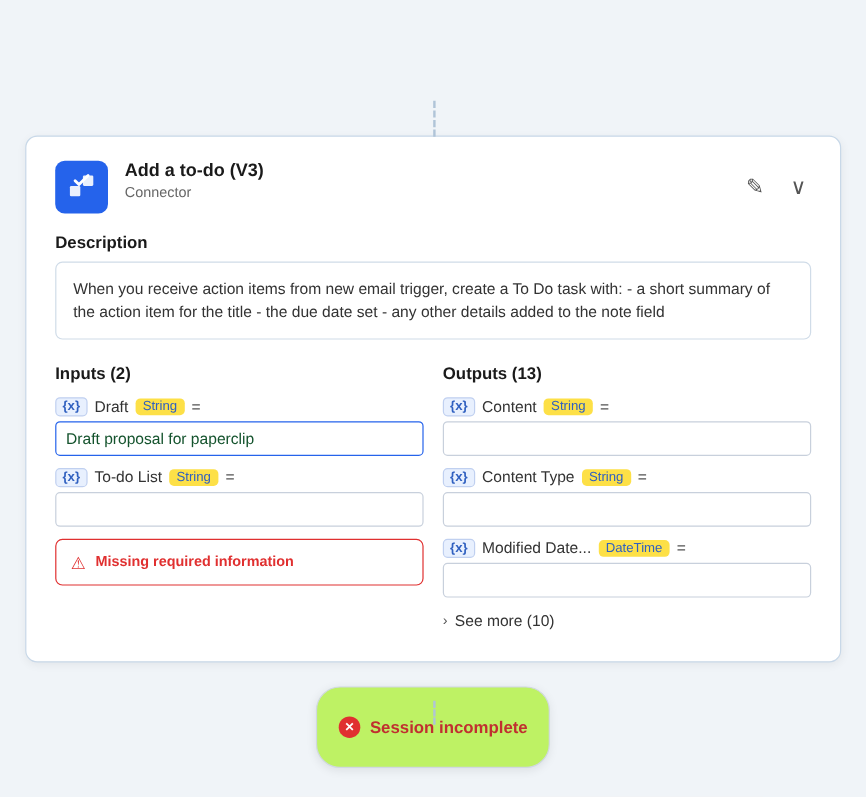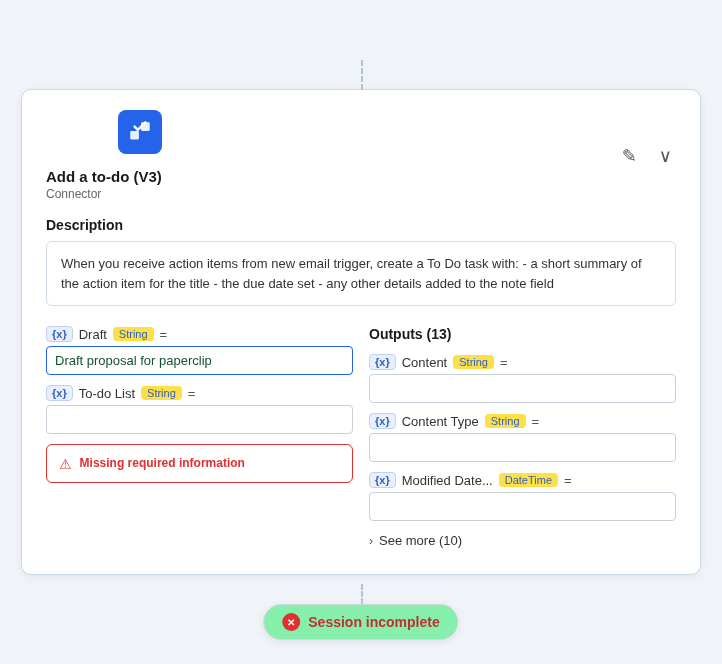--- a/index.html
+++ b/index.html
@@ -50,23 +50,22 @@
     
     .card-header {
       display: flex;
       align-items: center;
       justify-content: space-between;
       margin-bottom: 16px;
     }
 
     .header-left {
       display: flex;
-      align-items: flex-end;
+      align-items: flex-start;
       gap: 14px;
-      flex-direction: column;
     }
 
     .app-icon {
       width: 44px;
       height: 44px;
       background: #2563eb;
       border-radius: 8px;
       display: flex;
       align-items: center;
       justify-content: center;
@@ -237,24 +236,24 @@
       font-size: 12px;
       color: #555;
     }
 
     
     .session-pill {
       position: absolute;
       bottom: 24px;
       left: 50%;
       transform: translateX(-50%);
-      background: #86efac;
+      background: #bef264;
       border: 1.5px solid #d0d8e0;
       border-radius: 20px;
-      padding: 8px 18px;
+      padding: 24px 18px;
       display: flex;
       align-items: center;
       gap: 8px;
       box-shadow: 0 2px 8px rgba(0,0,0,0.08);
       white-space: nowrap;
     }
 
     .session-error-icon {
       width: 18px;
       height: 18px;
@@ -318,20 +317,21 @@
         </button>
       </div>
     </div>
 
     <div class="section-label">Description</div>
     <div class="description-box">When you receive action items from new email trigger, create a To Do task with: - a short summary of the action item for the title - the due date set - any other details added to the note field</div>
 
     <div class="io-grid">
 
       <div>
+        <div class="io-section-title">Inputs (2)</div>
 
         <div class="field-group">
           <div class="field-label-row">
             <span class="var-badge">{x}</span>
             <span class="field-name">Draft</span>
             <span class="field-type">String</span>
             <span class="field-equals">=</span>
           </div>
           <input class="field-input has-value" type="text" value="Draft proposal for paperclip" style="">
         </div>

